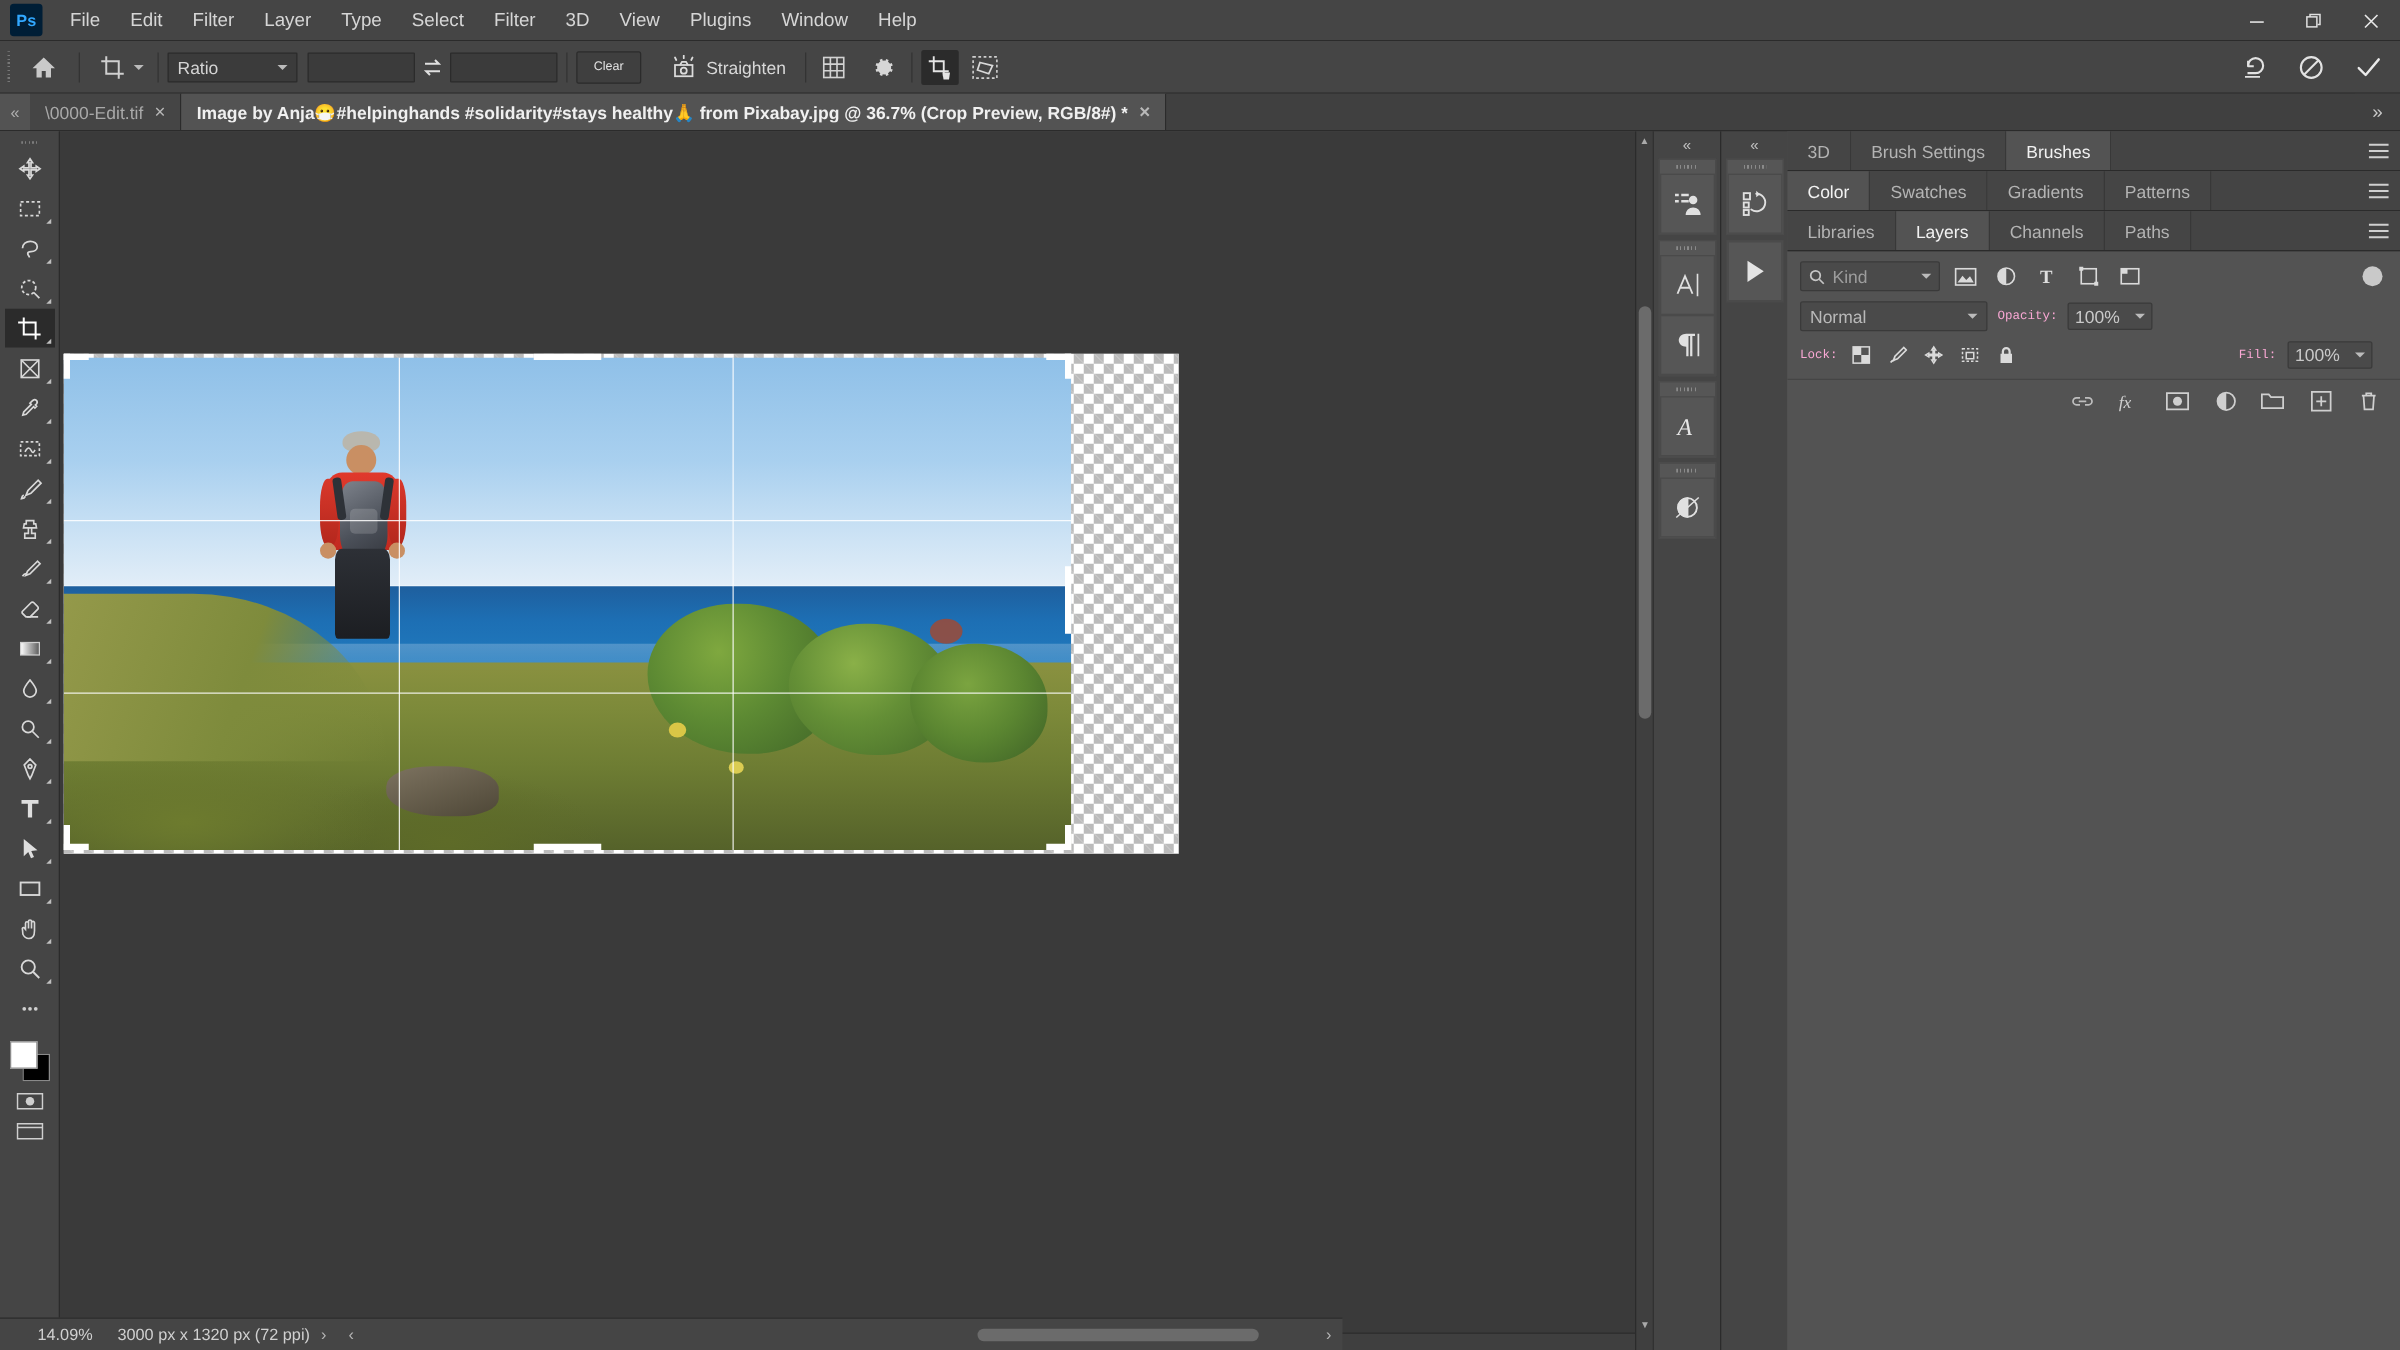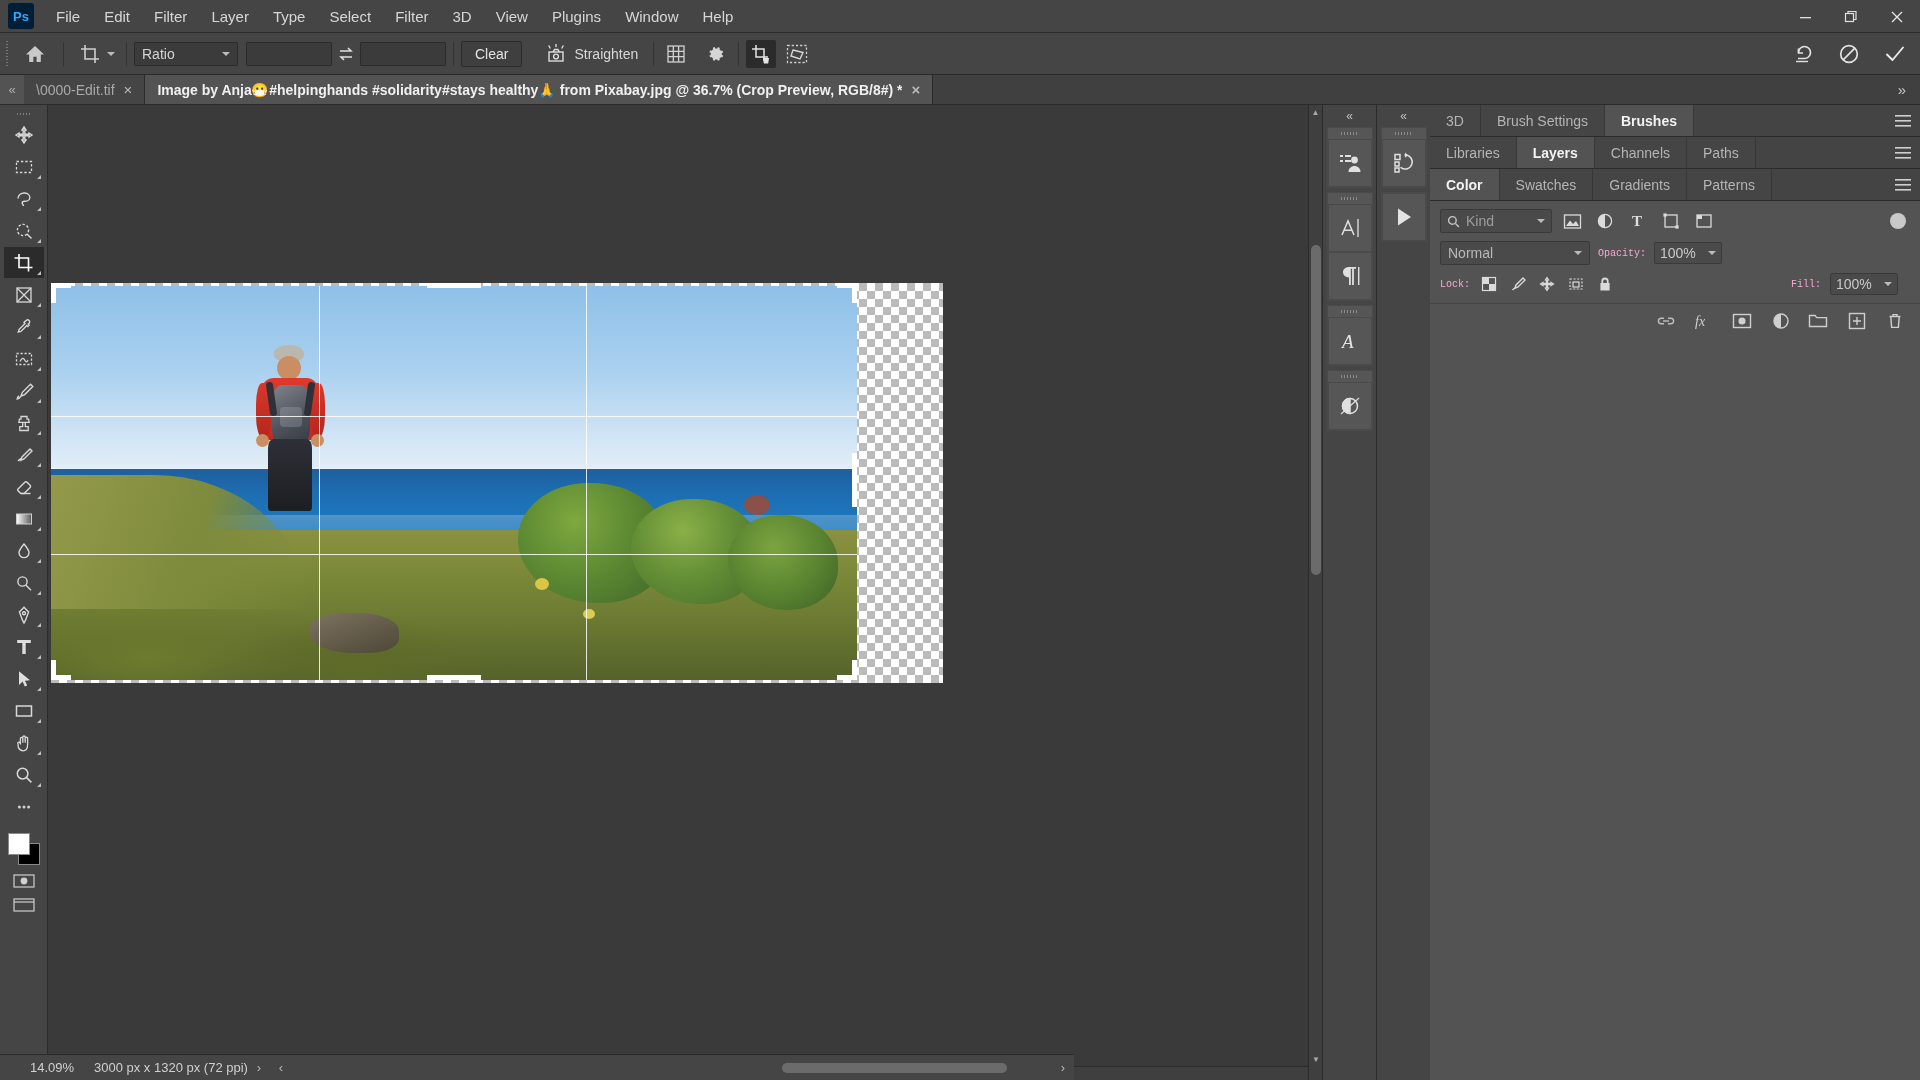--- a/index.html
+++ b/index.html
@@ -64,21 +64,21 @@
     display:flex; align-items:center; padding:0 7px; font-size:14px; color:#d4d4d4;
     justify-content:space-between; border-radius:1px;
   }
   .ob-input {
     width:86px; height:24px; background:#3b3b3b; border:1px solid #2b2b2b;
     border-radius:1px;
   }
   .ob-swap { width:28px; height:26px; display:flex;align-items:center;justify-content:center; color:#ddd;}
   .ob-btn {
     height:26px; padding:0 13px; background:#3f3f3f; border:1px solid #2b2b2b;
-    color:#e2e2e2; font-size:14px; display:flex;align-items:center; border-radius:2px;
+    color:#e2e2e2; font-size:10px; display:flex;align-items:center; border-radius:2px;
   }
   .ob-straighten {
     display:flex; align-items:center; gap:6px; padding:0 8px; height:28px;
     font-size:14px; color:#d8d8d8;
   }
   .ob-right { position:absolute; right:10px; display:flex; align-items:center; gap:4px;}
   .ob-commit { display:flex; align-items:center; gap:16px; }
 
   
   .tabbar {
@@ -252,21 +252,21 @@
   .panel-col { width:490px; background:#535353; display:flex; flex-direction:column; }
   .panel-tabrow {
     display:flex; background:#444; border-bottom:1px solid #2b2b2b;
     position:relative; align-items:stretch; height:32px;
   }
   .ptab {
     padding:0 16px; display:flex; align-items:center; font-size:14px;
     color:#b4b4b4; background:#454545; border-right:1px solid #383838;
     white-space:nowrap;
   }
-  .ptab.active { background:#535353; color:#f2f2f2; font-weight:bold; }
+  .ptab.active { background:#535353; color:#f2f2f2; font-weight:normal; }
   .panel-menu {
     margin-left:auto; width:34px; display:flex; align-items:center; justify-content:center;
     color:#cfcfcf;
   }
   .panel-body { background:#535353; flex:1; display:flex; flex-direction:column; }
 
   .lay-filter {
     display:flex; align-items:center; gap:7px; padding:8px 10px 6px 10px;
   }
   .kind-box {
@@ -818,47 +818,47 @@
         <div class="panel-menu">
           <svg width="16" height="14" viewBox="0 0 16 14" fill="#cfcfcf">
             <rect y="1" width="16" height="1.6"></rect>
               <rect y="6" width="16" height="1.6"></rect>
               <rect y="11" width="16" height="1.6"></rect>
           </svg>
         </div>
       </div>
 
       <div class="panel-tabrow">
+        <div class="ptab active">Color</div>
+        <div class="ptab">Swatches</div>
+        <div class="ptab">Gradients</div>
+        <div class="ptab">Patterns</div>
+        <div class="panel-menu">
+          <svg width="16" height="14" viewBox="0 0 16 14" fill="#cfcfcf">
+            <rect y="1" width="16" height="1.6"></rect>
+              <rect y="6" width="16" height="1.6"></rect>
+              <rect y="11" width="16" height="1.6"></rect>
+          </svg>
+        </div>
+      </div>
+
+      <div class="panel-tabrow">
         <div class="ptab">Libraries</div>
         <div class="ptab active">Layers</div>
         <div class="ptab">Channels</div>
         <div class="ptab">Paths</div>
         <div class="panel-menu">
           <svg width="16" height="14" viewBox="0 0 16 14" fill="#cfcfcf">
             <rect y="1" width="16" height="1.6"></rect>
               <rect y="6" width="16" height="1.6"></rect>
               <rect y="11" width="16" height="1.6"></rect>
           </svg>
         </div>
       </div>
 
-      <div class="panel-tabrow">
-        <div class="ptab active">Color</div>
-        <div class="ptab">Swatches</div>
-        <div class="ptab">Gradients</div>
-        <div class="ptab">Patterns</div>
-        <div class="panel-menu">
-          <svg width="16" height="14" viewBox="0 0 16 14" fill="#cfcfcf">
-            <rect y="1" width="16" height="1.6"></rect>
-              <rect y="6" width="16" height="1.6"></rect>
-              <rect y="11" width="16" height="1.6"></rect>
-          </svg>
-        </div>
-      </div>
-
       <div class="panel-body">
 
         <div class="lay-filter">
           <div class="kind-box">
             <span>
               <svg width="13" height="13" viewBox="0 0 13 13" fill="none" stroke="#c5c5c5" stroke-width="1.4">
                 <circle cx="5.4" cy="5.4" r="3.8"></circle>
                   <path d="M8.4 8.4 L12 12"></path>
               </svg>
             </span>

